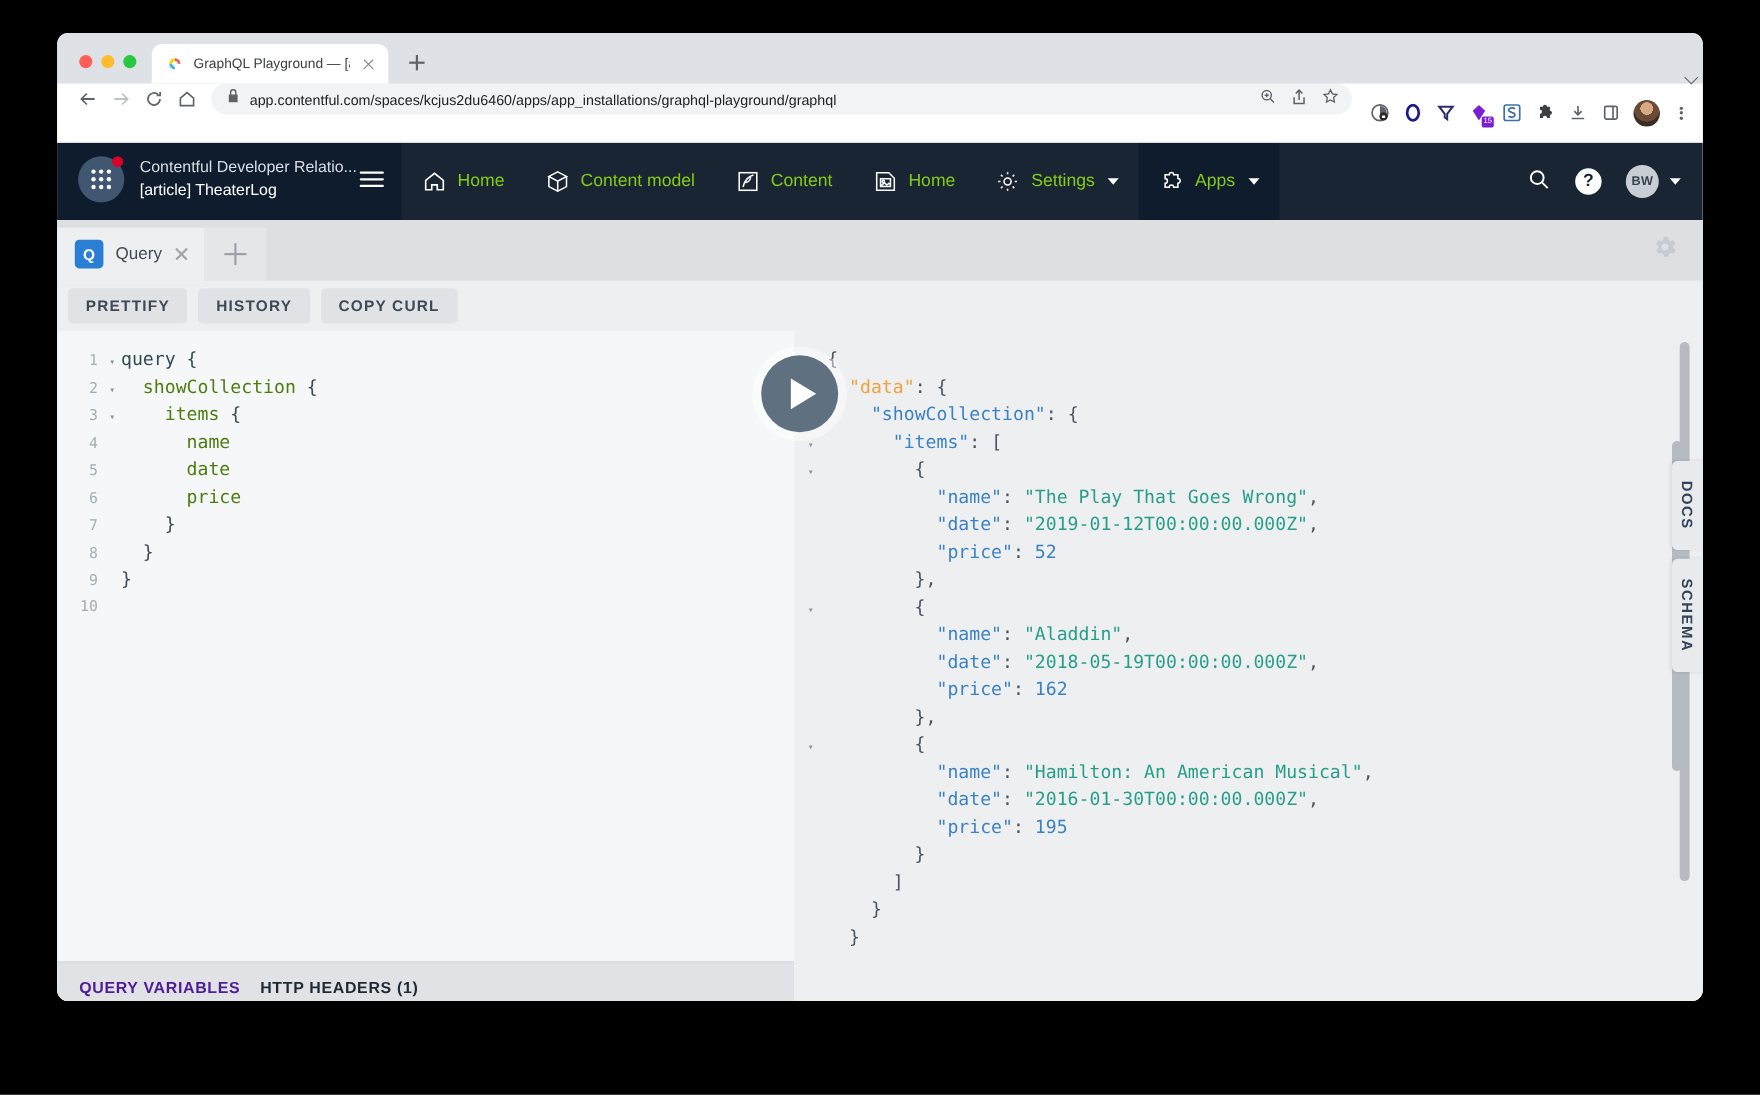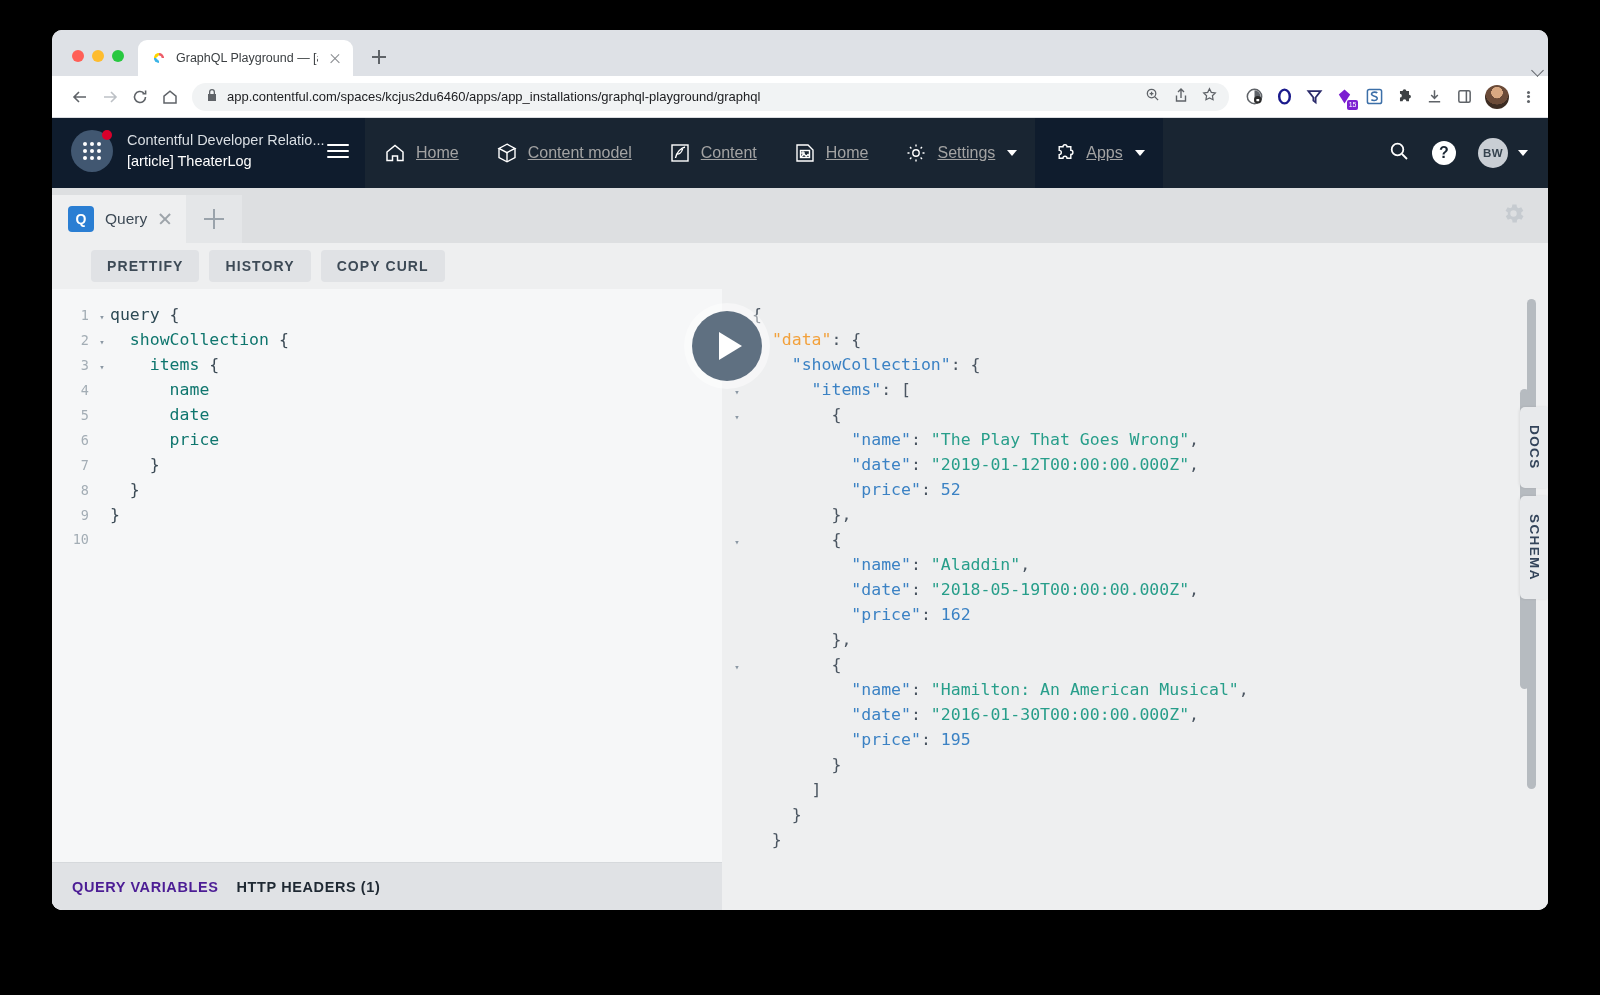--- a/index.html
+++ b/index.html
@@ -84,22 +84,22 @@
   .chev-down::before {
     content:''; position:absolute; left:1px; top:2px;
     width: 8px; height: 8px;
     border-right: 1.6px solid #5f6368;
     border-bottom: 1.6px solid #5f6368;
     transform: rotate(45deg);
   }
 
   
   .omnibar {
-    height: 42px; background: #fff;
-    display: flex; align-items: center;
+    height: 54px; background: #fff;
+    display: flex; 
     padding: 0 12px 0 14px; gap: 2px;
     border-bottom: 1px solid #dadce0;
   }
   .navbtn {
     width: 28px; height: 28px; flex: none;
     display: flex; align-items: center; justify-content: center;
     color: #5f6368;
   }
   .navbtn.dim { color: #bdc1c6; }
   .navbtn svg { display:block; }
@@ -172,23 +172,22 @@
   .cf-env {
     font-size: 14.5px; color: #fff; line-height: 1.45;
     white-space: nowrap;
   }
   .hamburger { margin-left: auto; width: 22px; flex: none; }
   .hamburger i { display: block; height: 2px; background: #fff; margin: 4px 0; border-radius: 1px; }
 
   .cf-nav { display: flex; align-items: stretch; flex: 1; }
   .cf-nav-item {
     display: flex; align-items: center; gap: 9px;
-    padding: 0 18px; font-size: 16px; color: #a3a3a3;
+    padding: 0 18px; font-size: 16px; color: #84cc16;
     white-space: nowrap;
-    text-decoration: underline;
   }
   .cf-nav-item.active { background: #0f1c2d; }
   .cf-nav-item svg { display:block; }
   .caret {
     width: 0; height: 0; margin-left: 3px;
     border-left: 5px solid transparent;
     border-right: 5px solid transparent;
     border-top: 6px solid #fff;
   }
   .cf-nav-right { margin-left: auto; display: flex; align-items: center; gap: 22px; padding-right: 20px; }
@@ -237,21 +236,21 @@
     position: relative;
   }
   .pg-tab-add::before, .pg-tab-add::after { content:''; position:absolute; background:#9aa3ab; }
   .pg-tab-add::before { width: 20px; height: 2.2px; }
   .pg-tab-add::after  { width: 2.2px; height: 20px; }
   .pg-settings-gear { margin-left: auto; padding: 0 22px 13px 0; }
 
   .pg-toolbar {
     height: 46px; background: #eeeff0;
     display: flex; align-items: center;
-    padding: 0 10px; gap: 10px; margin-left: 29px;
+    padding: 0 10px; gap: 10px;
   }
   .tb-btn {
     background: #e0e2e5; border-radius: 4px;
     padding: 0 16px; height: 32px;
     display:flex; align-items:center;
     font-size: 14px; font-weight: bold;
     letter-spacing: 1.1px; color: #3d4a56;
   }
   .tb-url {
     flex: 1; background: #e0e2e5; border-radius: 4px;
@@ -279,21 +278,21 @@
     width: 42px; text-align: right; flex: none;
     color: #a3adb5; font-size: 13.5px;
     padding-right: 5px;
   }
   .fold {
     width: 16px; flex: none; text-align: center;
     color: #8b98a4; font-size: 9px; line-height: 25px;
   }
   .ctext { white-space: pre; color: #2d4a55; }
   .kw   { color: #2d4a55; }
-  .fld  { color: #0f766e; }
+  .fld  { color: #4d7c0f; }
   .brc  { color: #3b4a55; }
 
   .qv-bar {
     height: 48px; background: #e0e2e5;
     display: flex; align-items: center; gap: 18px;
     padding: 0 20px;
     border-top: 1px solid #d6d9dc;
   }
   .qv-item { font-size: 14.5px; font-weight: bold; letter-spacing: .6px; }
   .qv-item.inactive { color: #4c1d95; }

